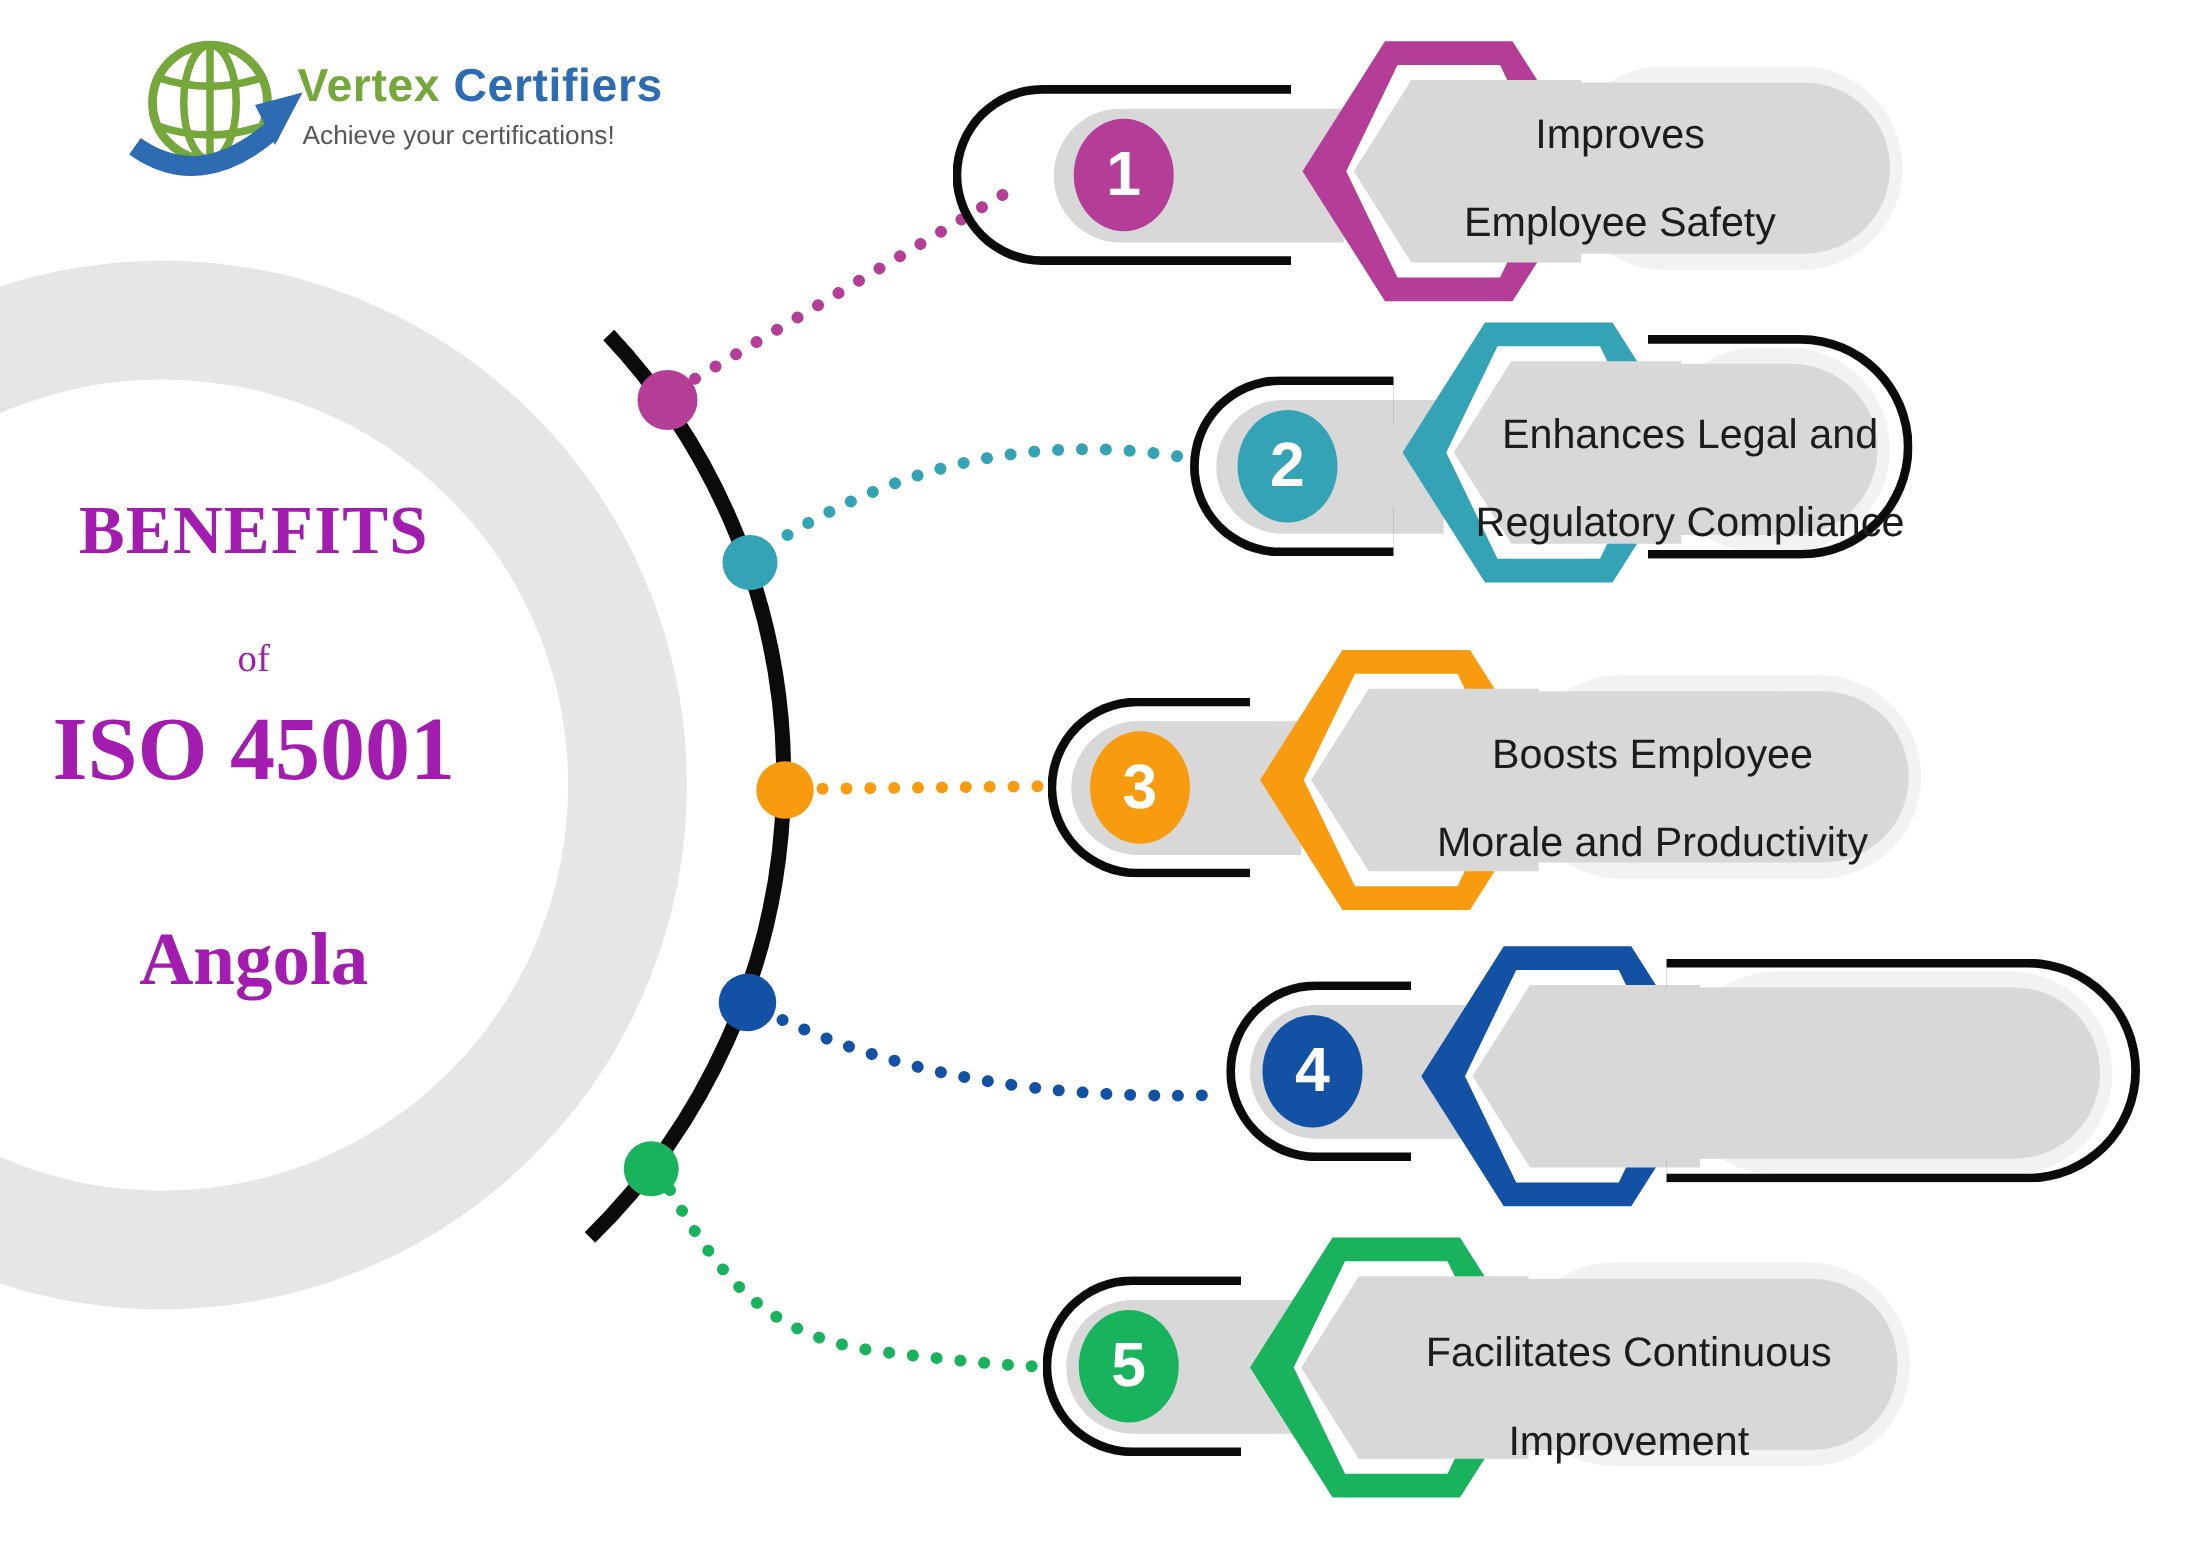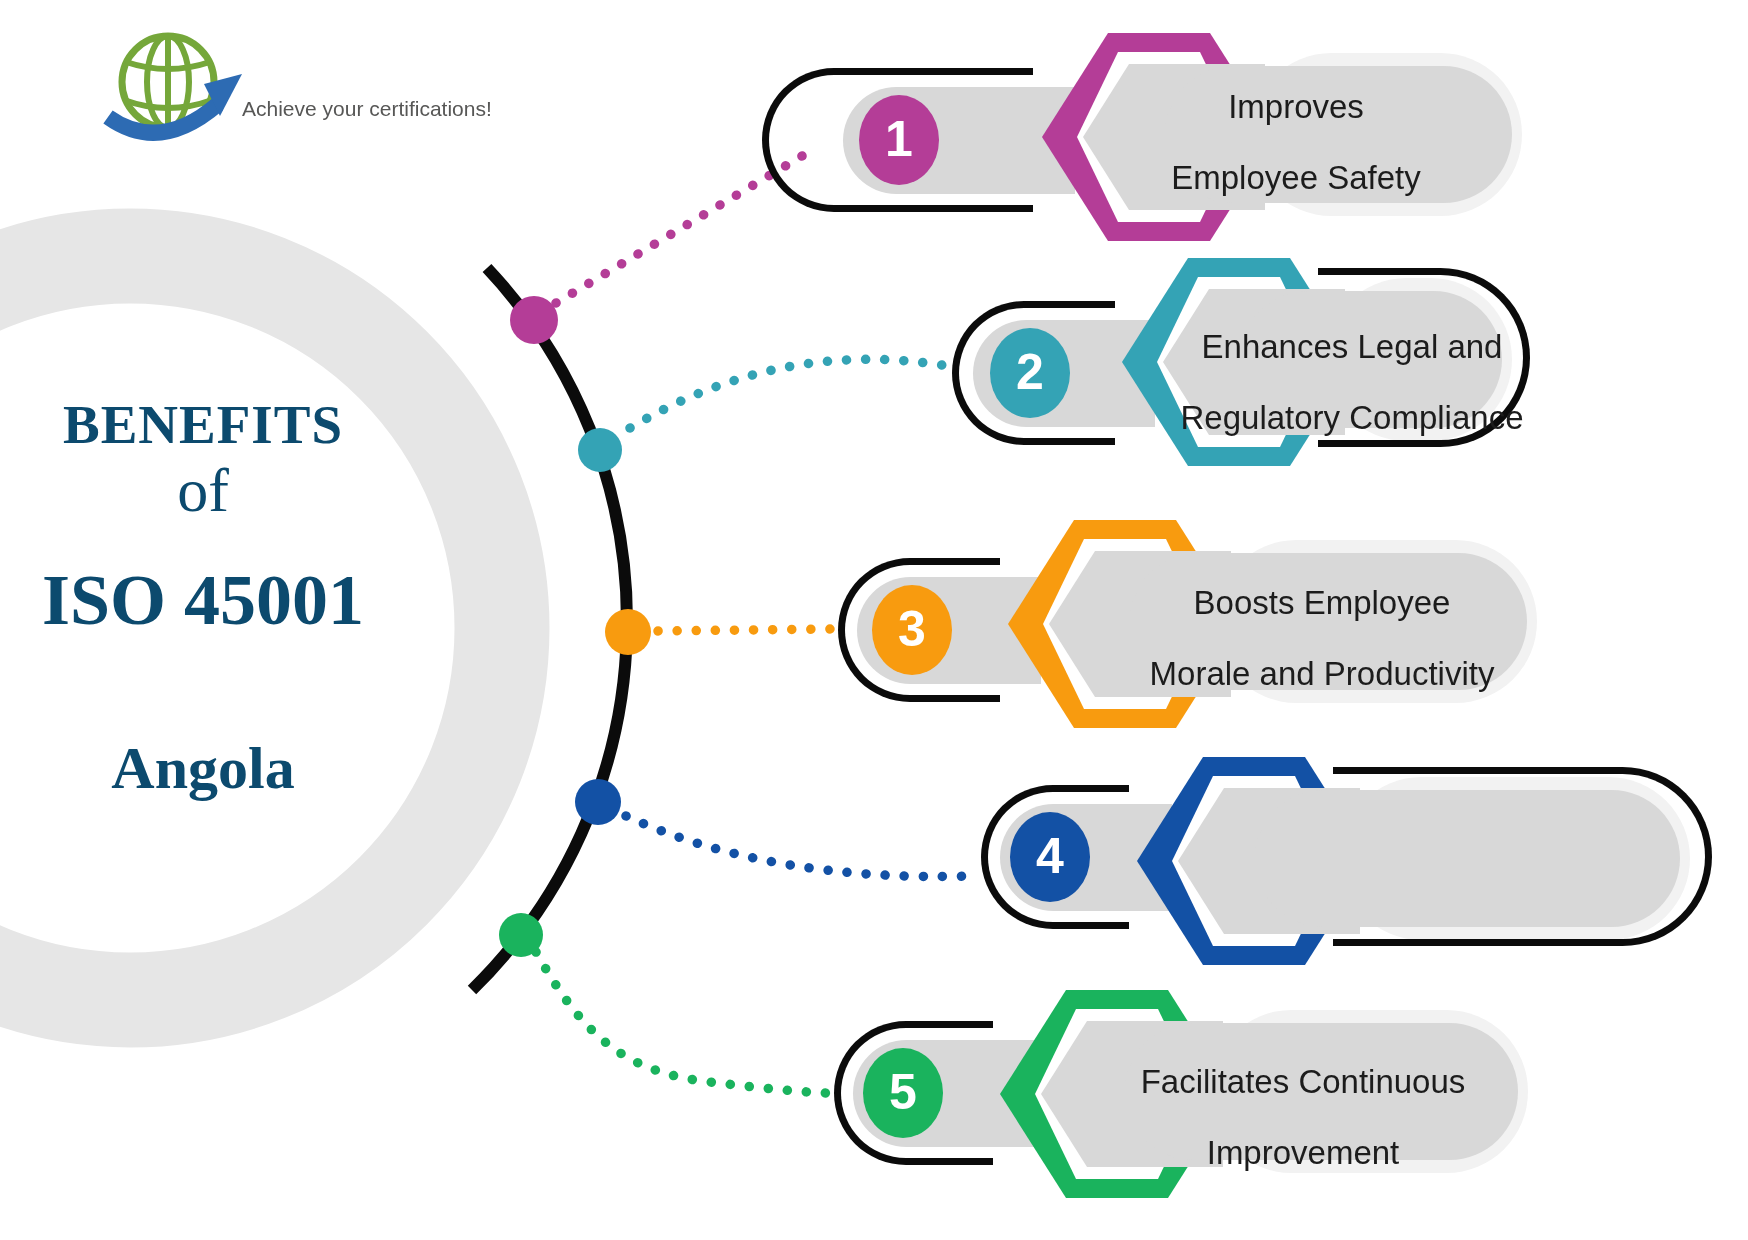--- a/index.html
+++ b/index.html
@@ -6,23 +6,23 @@
   #canvas{position:relative;width:1748px;height:1240px;background:#fff;overflow:hidden;
           font-family:"Liberation Sans",sans-serif;}
   .abs{position:absolute;}
   
   #bg{position:absolute;left:0;top:0;z-index:0;}
   
   .brand{position:absolute;left:238px;top:48px;z-index:6;font-size:37px;font-weight:bold;letter-spacing:.5px;}
   .tagline{position:absolute;left:242px;top:97px;z-index:6;font-size:21px;color:#575756;}
   
   .title-line{position:absolute;z-index:6;left:203px;transform:translate(-50%,-50%);
-              font-family:"Liberation Serif",serif;color:#0c4a6e;white-space:nowrap;}
+              font-family:"Liberation Serif",serif;color:#a21caf;white-space:nowrap;}
   .t1{top:424px;font-size:55px;font-weight:bold;letter-spacing:1px;}
-  .t2{top:490px;font-size:62px;}
+  .t2{top:527px;font-size:31px;}
   .t3{top:600px;font-size:72px;font-weight:bold;}
   .t4{top:688px;font-size:37px;}
   .t5{top:768px;font-size:60px;font-weight:bold;text-align:right;}
   
   .strip{position:absolute;z-index:1;height:107px;background:#d8d8d8;border-radius:54px 0 0 54px;}
   .loutline{position:absolute;z-index:4;height:144px;border:7px solid #0b0b0b;border-right:none;
             border-radius:76px 0 0 76px;box-sizing:border-box;background:transparent;}
   .routline{position:absolute;z-index:4;height:179px;border:7px solid #0b0b0b;border-left:none;
             border-radius:0 92px 92px 0;box-sizing:border-box;background:transparent;}
   #hexlayer{position:absolute;left:0;top:0;z-index:2;}
@@ -58,20 +58,21 @@
 
   <svg class="abs" style="left:100px;top:22px;z-index:6" width="150" height="125" viewBox="0 0 150 125">
     <circle cx="68" cy="60" r="46" fill="none" stroke="#75a73a" stroke-width="7"></circle>
     <ellipse cx="68" cy="60" rx="21" ry="46" fill="none" stroke="#75a73a" stroke-width="6"></ellipse>
     <line x1="68" y1="14" x2="68" y2="106" stroke="#75a73a" stroke-width="6"></line>
     <path d="M 26,40 Q 68,54 110,40" fill="none" stroke="#75a73a" stroke-width="6"></path>
     <path d="M 24,78 Q 68,94 112,78" fill="none" stroke="#75a73a" stroke-width="6"></path>
     <path d="M 8,95 Q 60,132 118,82" fill="none" stroke="#2d6bb3" stroke-width="16"></path>
     <polygon points="104,62 142,52 120,94" fill="#2d6bb3"></polygon>
   </svg>
+  <div class="brand"><span style="color:#75a73a">Vertex </span><span style="color:#2d6bb3">Certifiers</span></div>
   <div class="tagline">Achieve your certifications!</div>
 
   <div class="title-line t1">BENEFITS</div>
   <div class="title-line t2">of</div>
   <div class="title-line t3">ISO 45001</div>
   <div class="title-line t5">Angola</div>
 
   <div class="strip" style="left:843px;top:87px;width:232px"></div>
   <div class="strip" style="left:973px;top:320px;width:182px"></div>
   <div class="strip" style="left:857px;top:577px;width:184px"></div>

